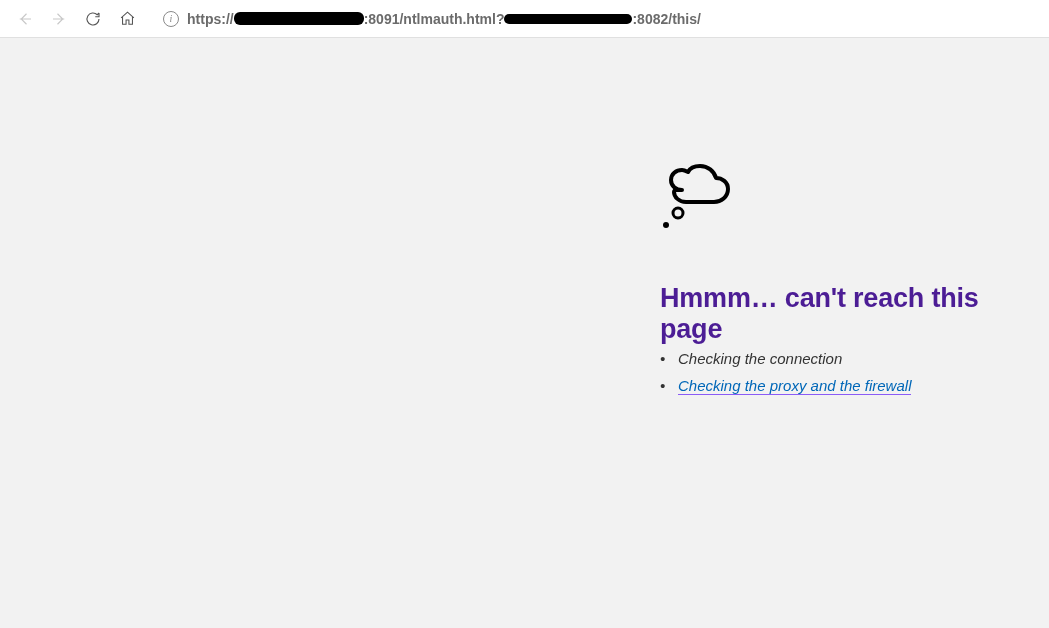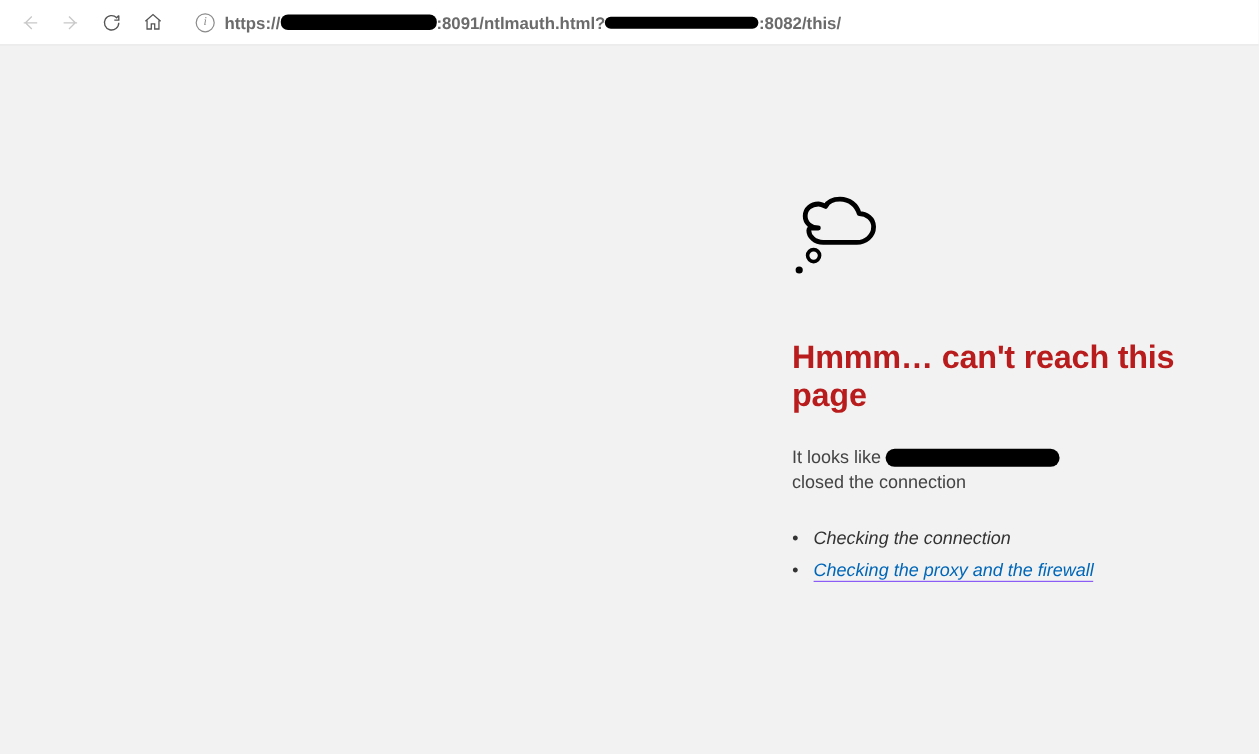--- a/index.html
+++ b/index.html
@@ -75,22 +75,21 @@
     .cloud-ic {
       position: relative;
       width: 72px;
       height: 70px;
       margin-bottom: 50px;
     }
     .cloud-ic svg { position: absolute; top: 0; left: 0; }
     .err-title {
       font-size: 27px;
       font-weight: 600;
-      color: #b91c1c;
-      margin-bottom: 28px;
+      color: #4c1d95;
       letter-spacing: -0.2px;
     }
     .err-desc {
       font-size: 15px;
       color: #444;
       display: flex;
       align-items: center;
       flex-wrap: wrap;
       gap: 4px;
       margin-bottom: 24px;
@@ -183,25 +182,20 @@
                  C 17 36 12 31 12 26
                  C 12 25 12.5 24.5 13 24
                  Z" transform="translate(2,3)" fill="none" stroke="#000" stroke-width="4" stroke-linejoin="round"></path>
         <circle cx="18" cy="50" r="5" fill="none" stroke="#000" stroke-width="3"></circle>
         <circle cx="6" cy="62" r="3" fill="#000"></circle>
       </svg>
     </div>
 
     <h1 class="err-title">Hmmm… can't reach this page</h1>
 
-    <div class="err-desc">
-      <span>It looks like</span>
-      <span class="redact r3"></span>
-      <span>closed the connection</span>
-    </div>
 
 
     <ul class="try-list">
       <li>
         <span>Checking the connection</span>
       </li>
       <li>
         <a href="#">Checking the proxy and the firewall</a>
       </li>
     </ul>

